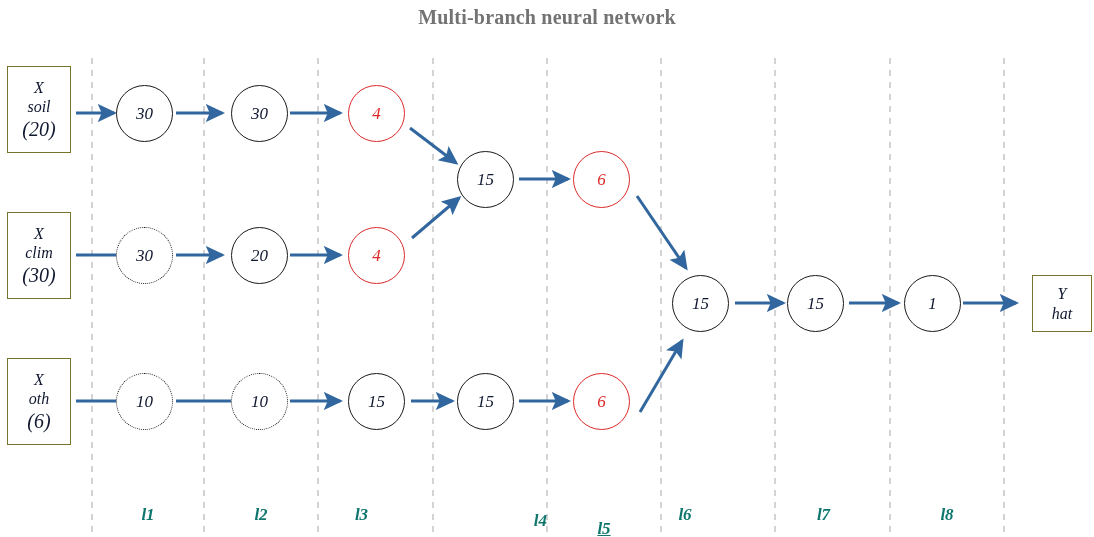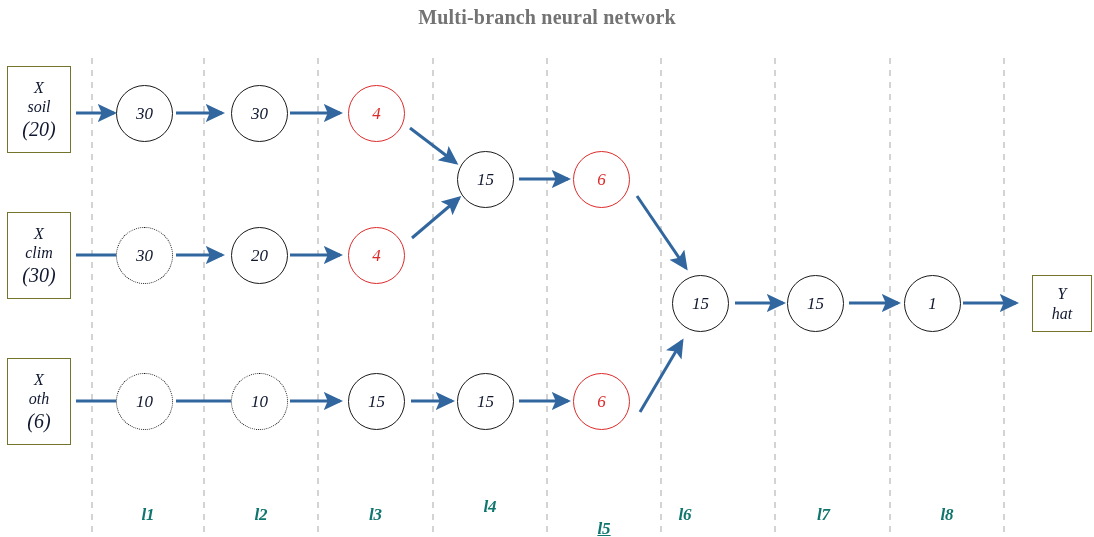--- a/index.html
+++ b/index.html
@@ -198,18 +198,18 @@
 </div>
 <div class="node solid" style="left:787px; top:275px; width:57px; height:57px;">
   <span>15</span>
 </div>
 <div class="node solid" style="left:904px; top:275px; width:57px; height:57px;">
   <span>1</span>
 </div>
 
 <div class="layer-label" style="left:92px;  top:505px; width:112px;">l1</div>
 <div class="layer-label" style="left:204px; top:505px; width:114px;">l2</div>
-<div class="layer-label" style="left:318px; top:505px; width:115px;">l3</div>
-<div class="layer-label" style="left:433px; top:497px; width:114px;">l4</div>
+<div class="layer-label" style="left:304px; top:505px; width:115px;">l3</div>
+<div class="layer-label" style="left:433px; top:511px; width:114px;text-align:right;">l4</div>
 <div class="layer-label" style="left:547px; top:519px; width:114px;text-decoration:underline;">l5</div>
 <div class="layer-label" style="left:628px; top:505px; width:114px;">l6</div>
 <div class="layer-label" style="left:766px; top:505px; width:115px;">l7</div>
 <div class="layer-label" style="left:890px; top:505px; width:114px;">l8</div>
 
 </body></html>

